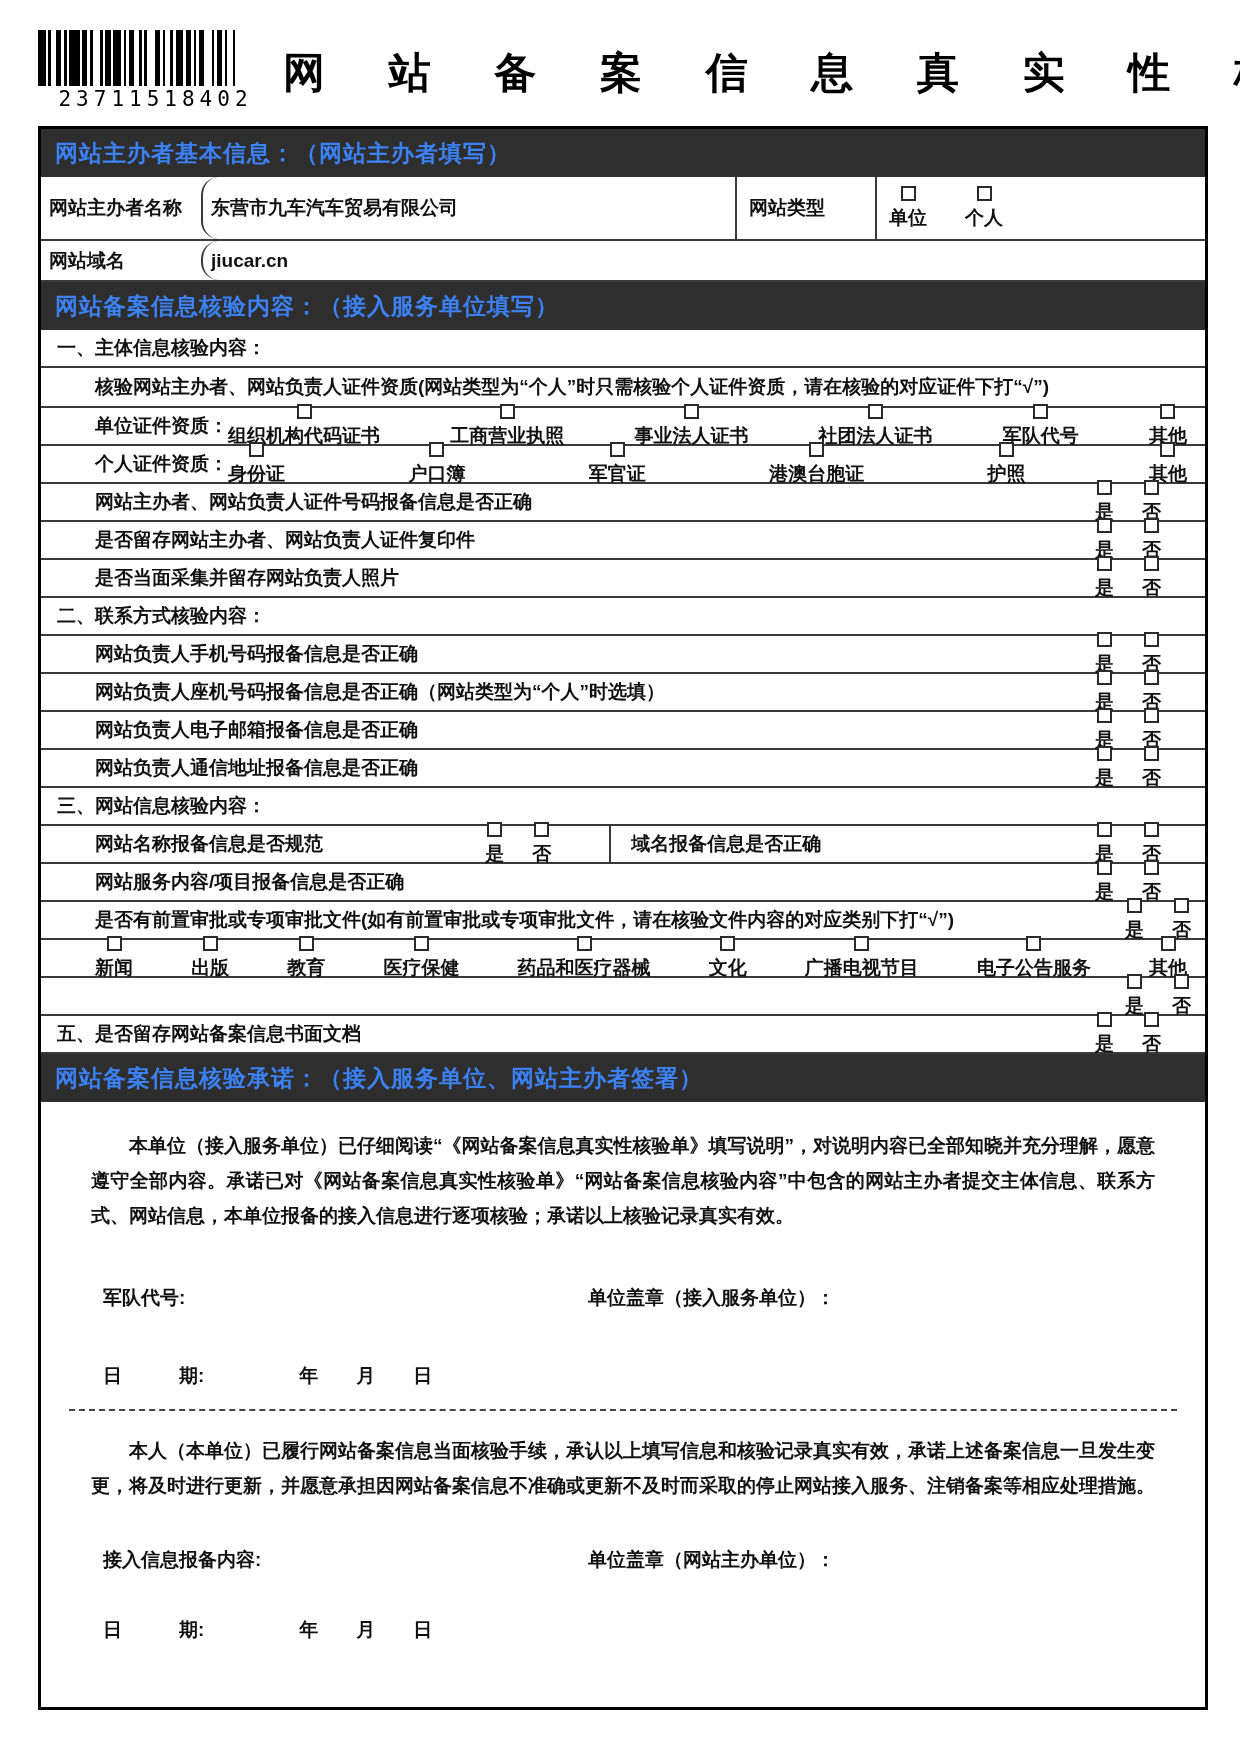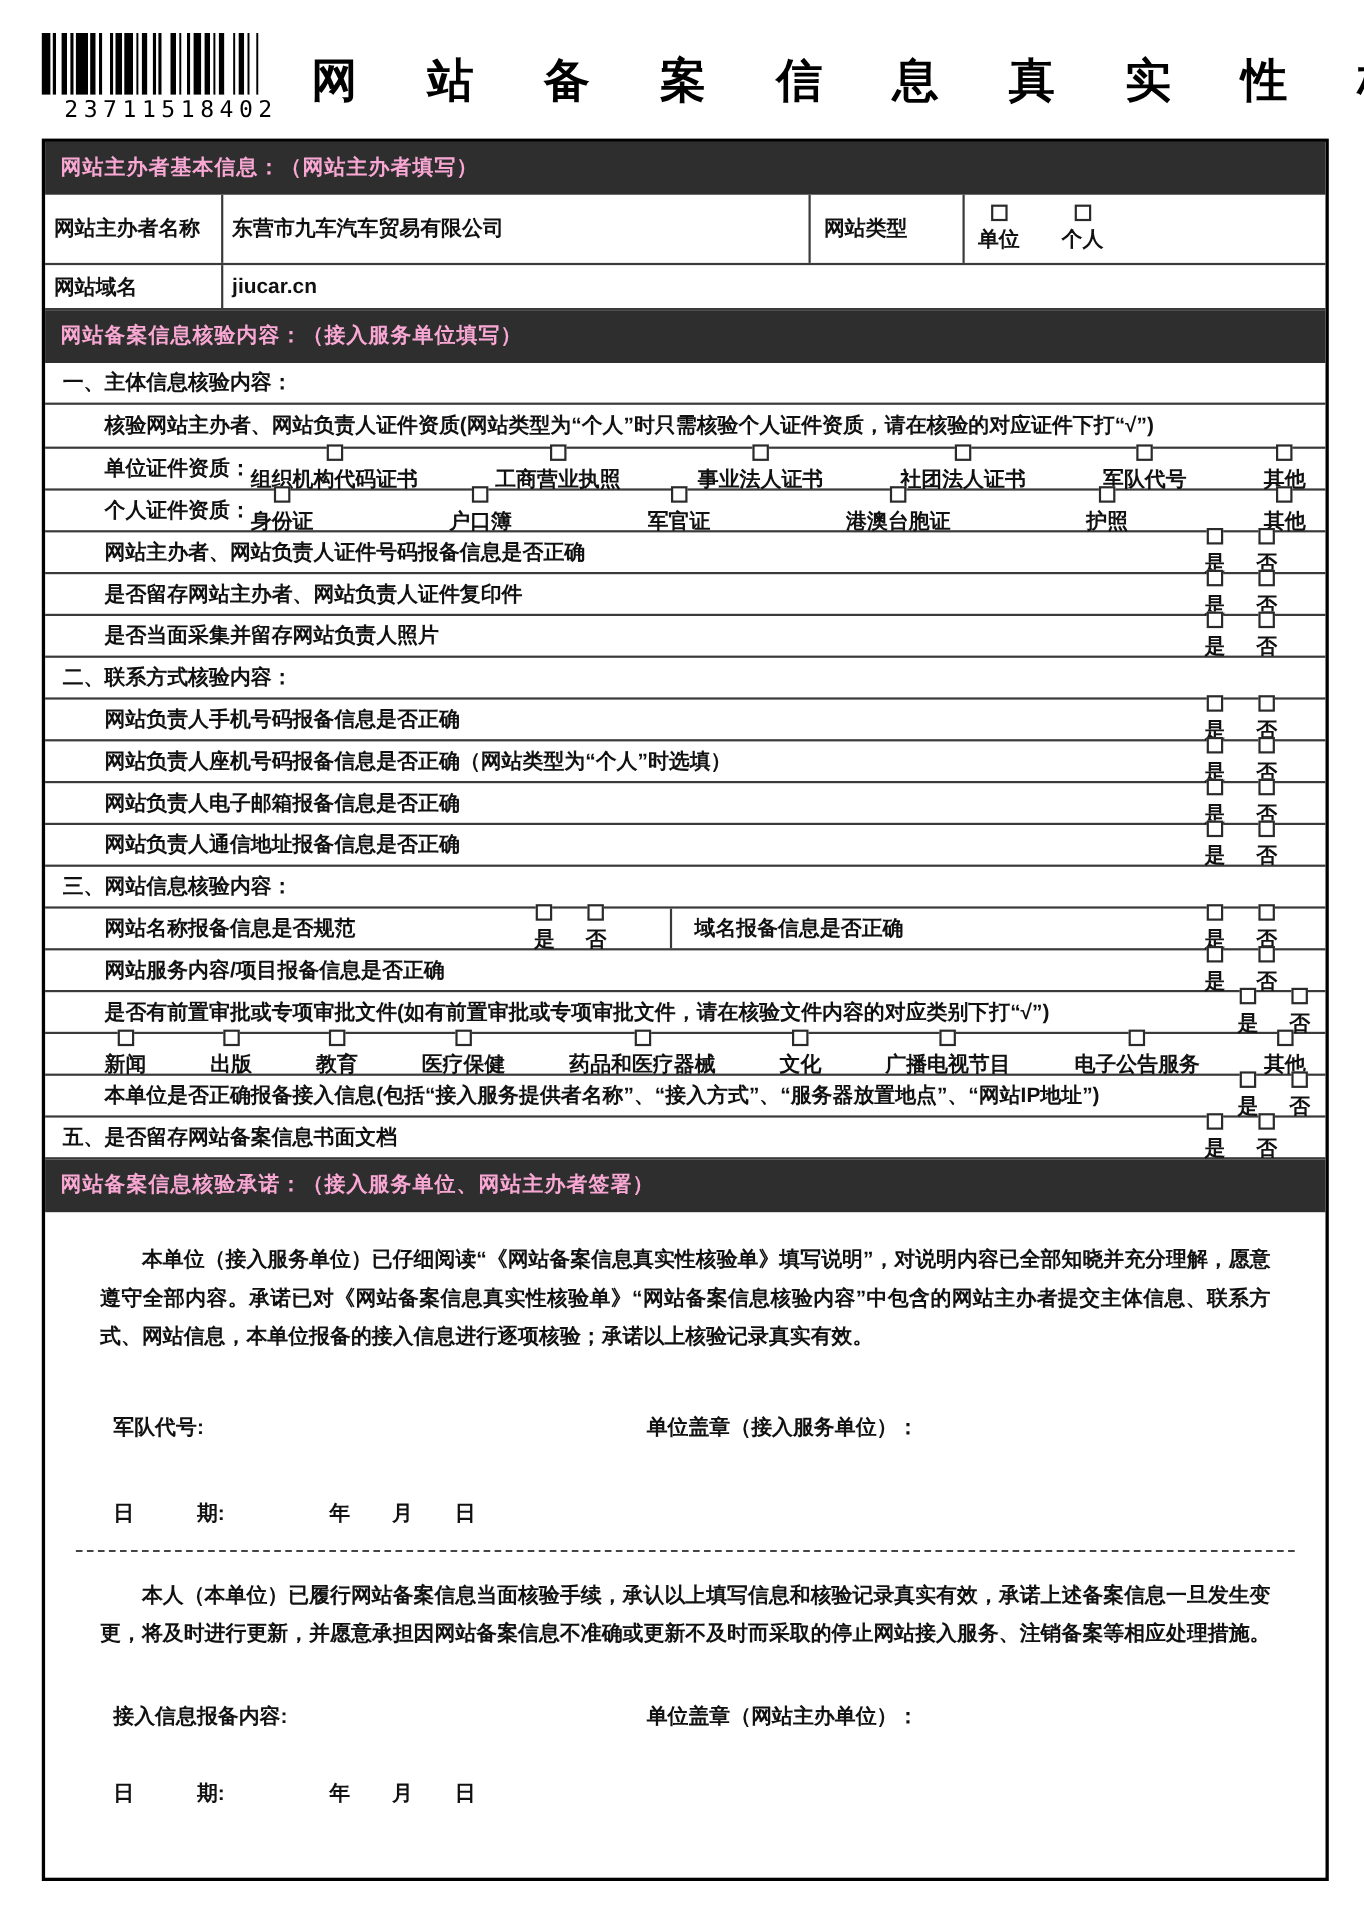--- a/index.html
+++ b/index.html
@@ -26,32 +26,32 @@
     font-size:42px;font-weight:700;letter-spacing:26px;
     line-height:86px;white-space:nowrap;color:#000;
     margin-left:10px;
   }
   
   .form{
     border:3px solid #000;
     width:100%;box-sizing:border-box;
   }
   .bar{
-    background:#2e2e2e;color:#f9a8d4;
-    font-size:19px;font-weight:700;
+    background:#2e2e2e;color:#3b82f6;
+    font-size:23px;font-weight:700;
     height:48px;line-height:48px;
     padding-left:14px;letter-spacing:1px;
   }
   .row{box-sizing:border-box;border-bottom:2px solid #3a3a3a;display:flex;align-items:center;font-weight:600;}
   .row:last-child{border-bottom:none;}
   
   .info-row{height:64px;font-size:19px;}
   .cell{box-sizing:border-box;display:flex;align-items:center;height:100%;}
   .cell.lab{width:160px;padding-left:8px;font-weight:700;flex:0 0 auto;}
-  .cell.val{flex:1;padding-left:8px;border-left:2px solid #3a3a3a;font-weight:600;}
+  .cell.val{flex:1;padding-left:8px;border-left:2px solid #3a3a3a;font-weight:600;border-radius:18px;}
   .cell.type-lab{width:140px;padding-left:12px;border-left:2px solid #3a3a3a;font-weight:700;flex:0 0 auto;}
   .cell.type-opts{width:330px;border-left:2px solid #3a3a3a;padding-left:12px;flex:0 0 auto;gap:38px;}
   
   .chk-row{height:38px;font-size:19px;}
   .chk-row.tall{height:40px;}
   .sec-label{padding-left:16px;}
   .indent{padding-left:54px;}
   .yesno{display:flex;gap:28px;margin-left:auto;margin-right:44px;flex:0 0 auto;}
   .yesno.inline{margin-right:14px;}
   .opt{display:inline-flex;align-items:center;gap:4px;white-space:nowrap;flex-direction:column;}
@@ -434,21 +434,20 @@
         </span>
         <span class="opt">
           <span class="cb"></span>
           <span>其他</span>
         </span>
       </span>
   </div>
 
 
   <div class="row chk-row">
-    <span class="indent">本单位是否正确报备接入信息(包括“接入服务提供者名称”、“接入方式”、“服务器放置地点”、“网站IP地址”)</span>
     <span class="yesno inline">
         <span class="opt">
           <span class="cb"></span>
           <span>是</span>
         </span>
         <span class="opt">
           <span class="cb"></span>
           <span>否</span>
         </span>
       </span>

